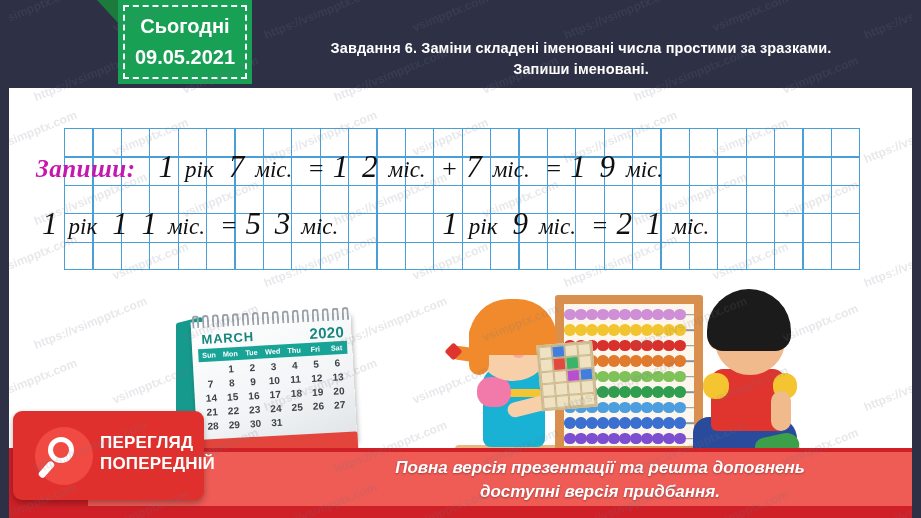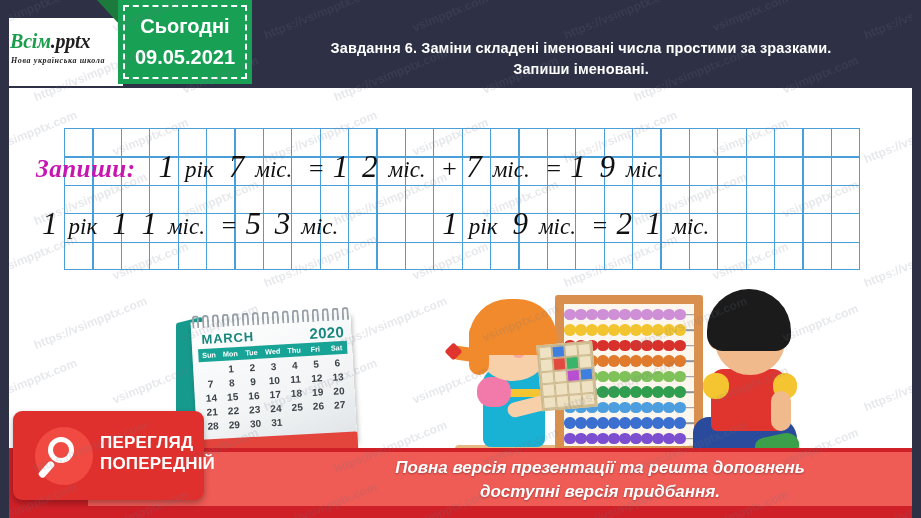--- a/index.html
+++ b/index.html
@@ -664,24 +664,20 @@
     <span id="expr-2"><span class="num">1</span><span class="sp-s"></span><span class="unit">рік</span><span class="sp-m"></span><span class="num">9</span><span class="sp-s"></span><span class="unit">міс.</span><span class="sp-m"></span><span class="op">=</span><span class="sp-s"></span><span class="num">2 1</span><span class="sp-s"></span><span class="unit">міс.</span></span>
   </div>
 
   <div class="header-bar"></div>
   <div class="header-underline"></div>
   <div class="header-text">
     <div>Завдання 6. Заміни складені іменовані числа простими за зразками.</div>
     <div>Запиши іменовані.</div>
   </div>
 
-  <div class="logo-plate">
-    <div class="logo-main"><span class="v">Всім</span><span>.pptx</span></div>
-    <div class="logo-sub">Нова українська школа</div>
-  </div>
 
   <div class="badge-flap"></div>
   <div class="today-badge">
     <span>Сьогодні</span>
     <span>09.05.2021</span>
   </div>
 
   <div class="band-dark"></div>
   <div class="band-light"></div>
   <div class="band-text">

